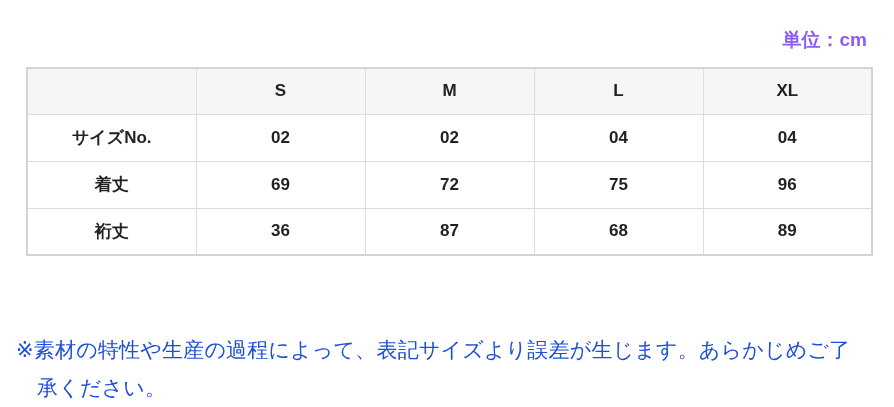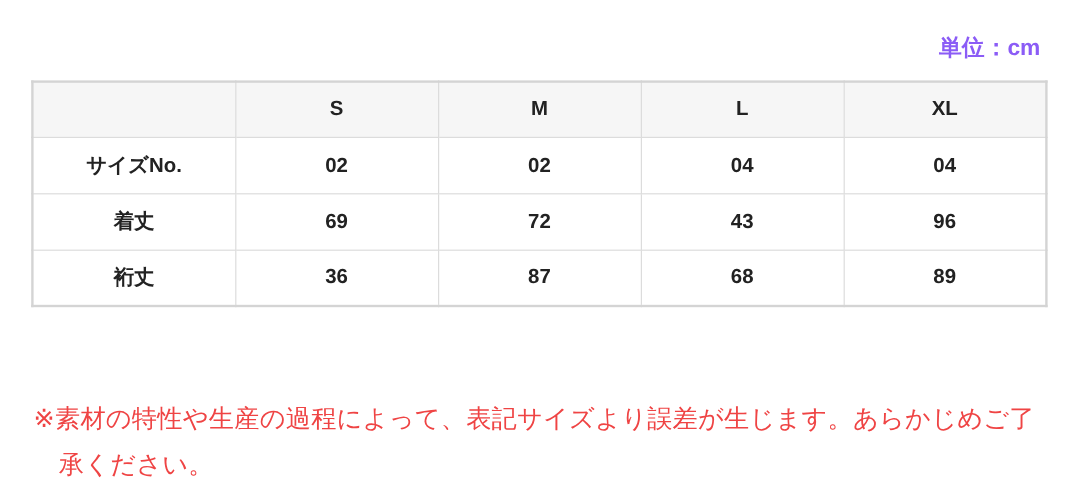--- a/index.html
+++ b/index.html
@@ -46,26 +46,26 @@
   }
   table.size-table tbody th {
     background: #ffffff;
     font-weight: bold;
   }
   table.size-table tbody td {
     font-weight: bold;
   }
   .footnote {
     position: absolute;
-    left: 28px;
+    left: 16px;
     top: 331px;
     width: 852px;
     font-size: 21px;
     line-height: 38px;
-    color: #ef4444;
+    color: #1d4ed8;
     padding-left: 21px;
     text-indent: -21px;
     letter-spacing: 0.2px;
   }
 </style>
 </head>
 <body>
 
 <div class="page">
 
@@ -86,21 +86,21 @@
         <th>サイズNo.</th>
         <td>02</td>
         <td>02</td>
         <td>04</td>
         <td>04</td>
       </tr>
       <tr>
         <th>着丈</th>
         <td>69</td>
         <td>72</td>
-        <td>43</td>
+        <td>75</td>
         <td>96</td>
       </tr>
       <tr>
         <th>裄丈</th>
         <td>36</td>
         <td>87</td>
         <td>68</td>
         <td>89</td>
       </tr>
     </tbody>

